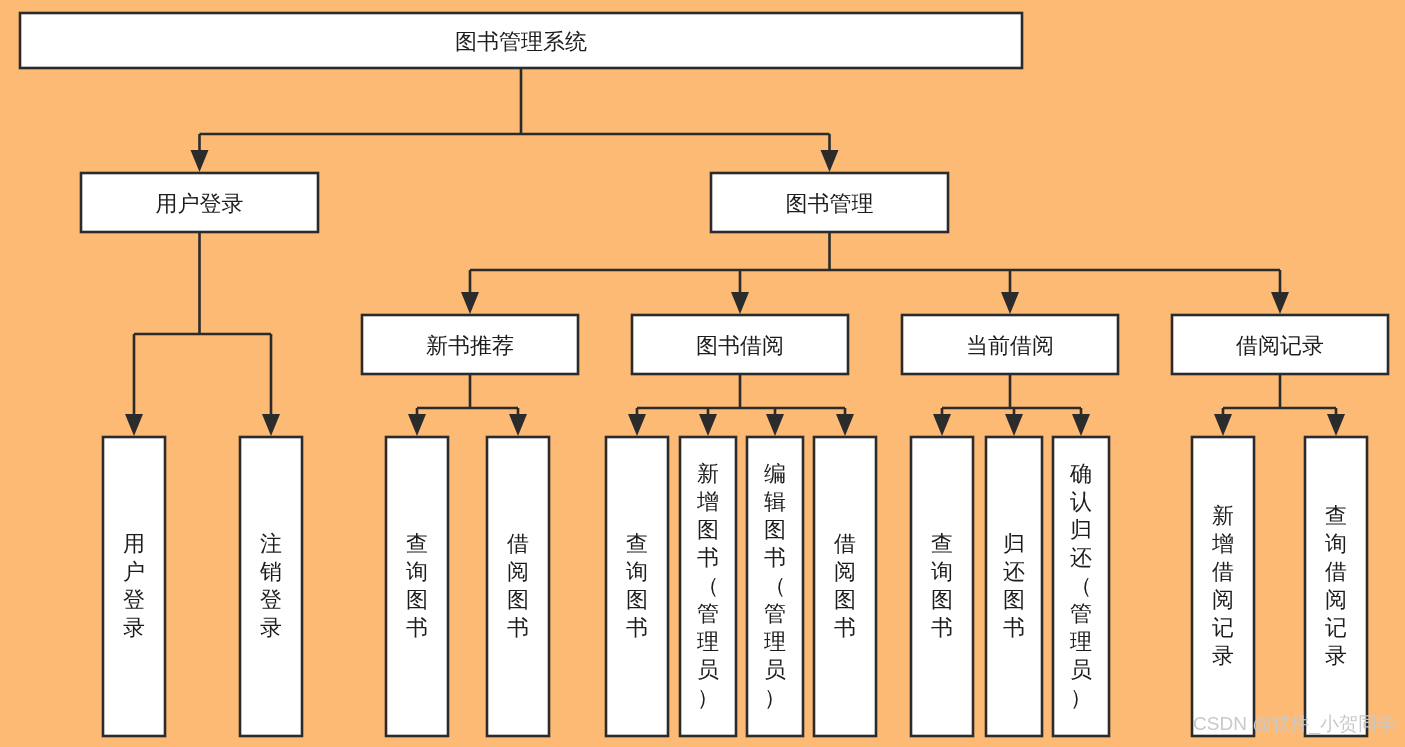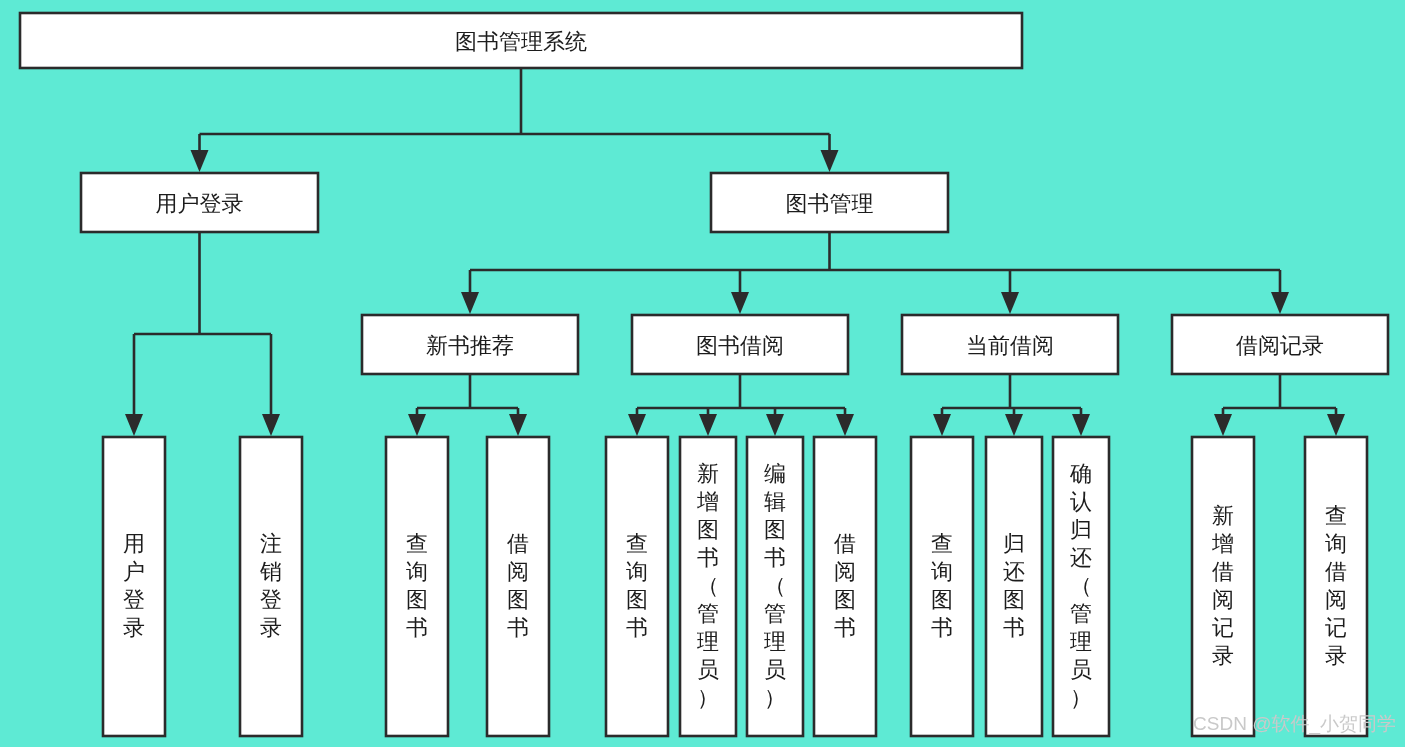--- a/index.html
+++ b/index.html
@@ -8,21 +8,21 @@
     padding: 0;
     background: #ffffff;
   }
   body {
     font-family: "Liberation Sans", "DejaVu Sans", sans-serif;
   }
   #diagram-root {
     position: relative;
     width: 1405px;
     height: 747px;
-    background: #5eead4;
+    background: #fdba74;
     overflow: hidden;
   }
   svg.diagram-canvas {
     position: absolute;
     top: 0;
     left: 0;
     width: 1405px;
     height: 747px;
     display: block;
   }

